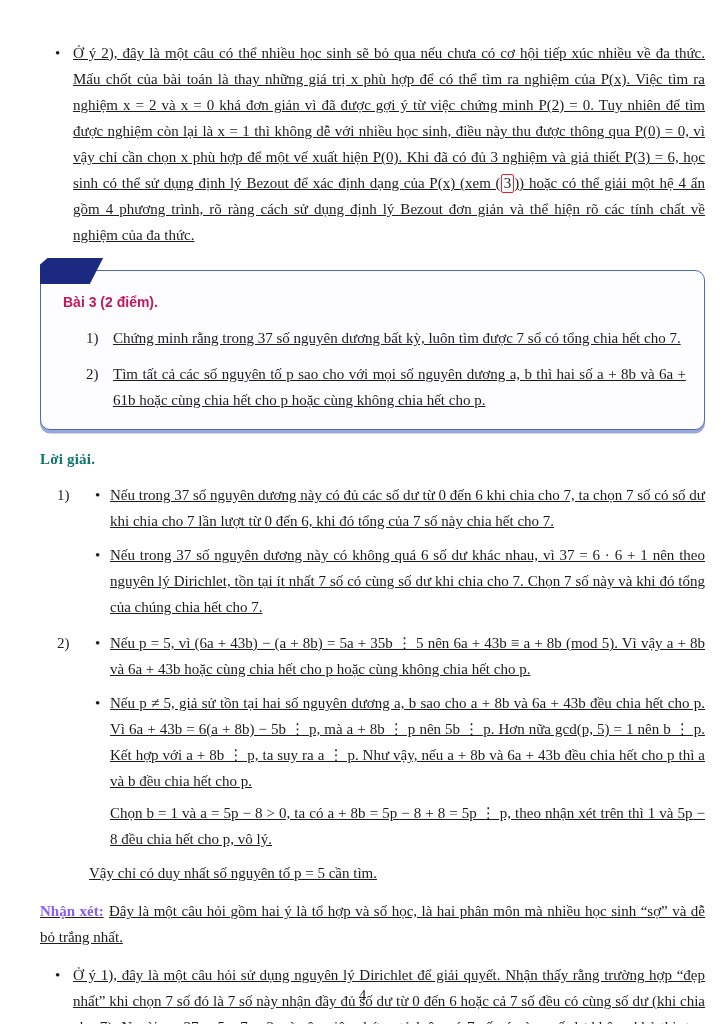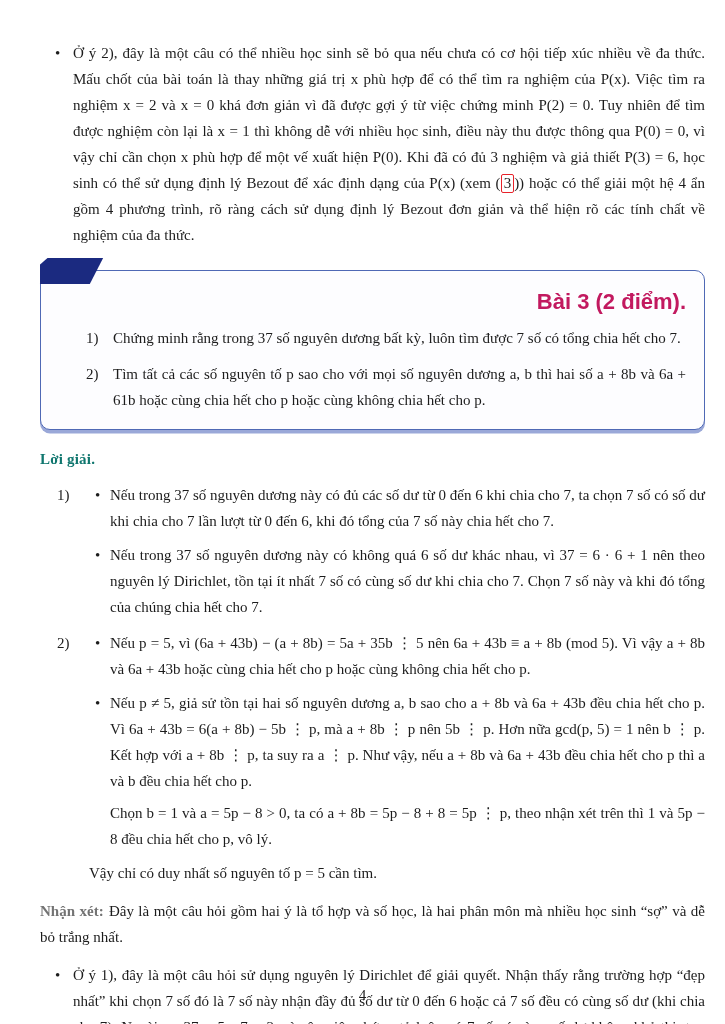--- a/index.html
+++ b/index.html
@@ -9,21 +9,21 @@
     width: 725px;
     height: 1024px;
     background: #ffffff;
     font-family: "Liberation Serif", serif;
     font-size: 15px;
     line-height: 26px;
     color: #1c1c1c;
     padding: 40px 20px 0 40px;
     overflow: hidden;
   }
-  p { text-align: justify; }
+  p { text-align: justify; text-decoration: underline; }
 
   
   .tbullet { position: relative; padding-left: 33px; }
   .tbullet .bmark {
     position: absolute; left: 15px; top: 0;
     font-size: 15px;
   }
 
   
   .problem-box {
@@ -38,24 +38,24 @@
   .fold {
     position: absolute;
     top: -13px; left: -1.5px;
     width: 74px; height: 26px;
     background: #1b2a80;
     clip-path: polygon(0 100%, 0 7px, 8px 0, 86% 0, 68% 100%);
   }
   .box-title {
     font-family: "Liberation Sans", sans-serif;
     font-weight: bold;
-    font-size: 22px;
+    font-size: 14px;
     color: #c2195f;
     margin: 4px 0 10px 2px;
-    text-align: right;
+    text-align: left;
   }
   .box-item { position: relative; padding-left: 52px; margin-top: 10px; }
   .box-item .ilabel { position: absolute; left: 25px; top: 0; }
 
   
   .sol-heading {
     font-weight: bold;
     color: #0f766e;
     margin-top: 16px;
     letter-spacing: .2px;
@@ -63,21 +63,21 @@
   .sol-item { position: relative; padding-left: 70px; margin-top: 10px; }
   .sol-item .ilabel { position: absolute; left: 17px; top: 0; }
   .bullet-row { position: relative; margin-top: 8px; }
   .bullet-row:first-child { margin-top: 0; }
   .bullet-row .bmark { position: absolute; left: -15px; top: 0; }
   .cont { margin-top: 6px; }
   .conclusion { margin-top: 8px; margin-left: 49px; }
 
   
   .remark { margin-top: 12px; }
-  .remark-label { font-weight: bold; color: #737373; margin-right: .35em; }
+  .remark-label { font-weight: bold; color: #8b5cf6; margin-right: .35em; }
 
   
   .refbox {
     display: inline-block;
     border: 1px solid #e8222a;
     border-radius: 2px;
     padding: 0 2px;
     line-height: 17px;
     cursor: pointer;
   }

